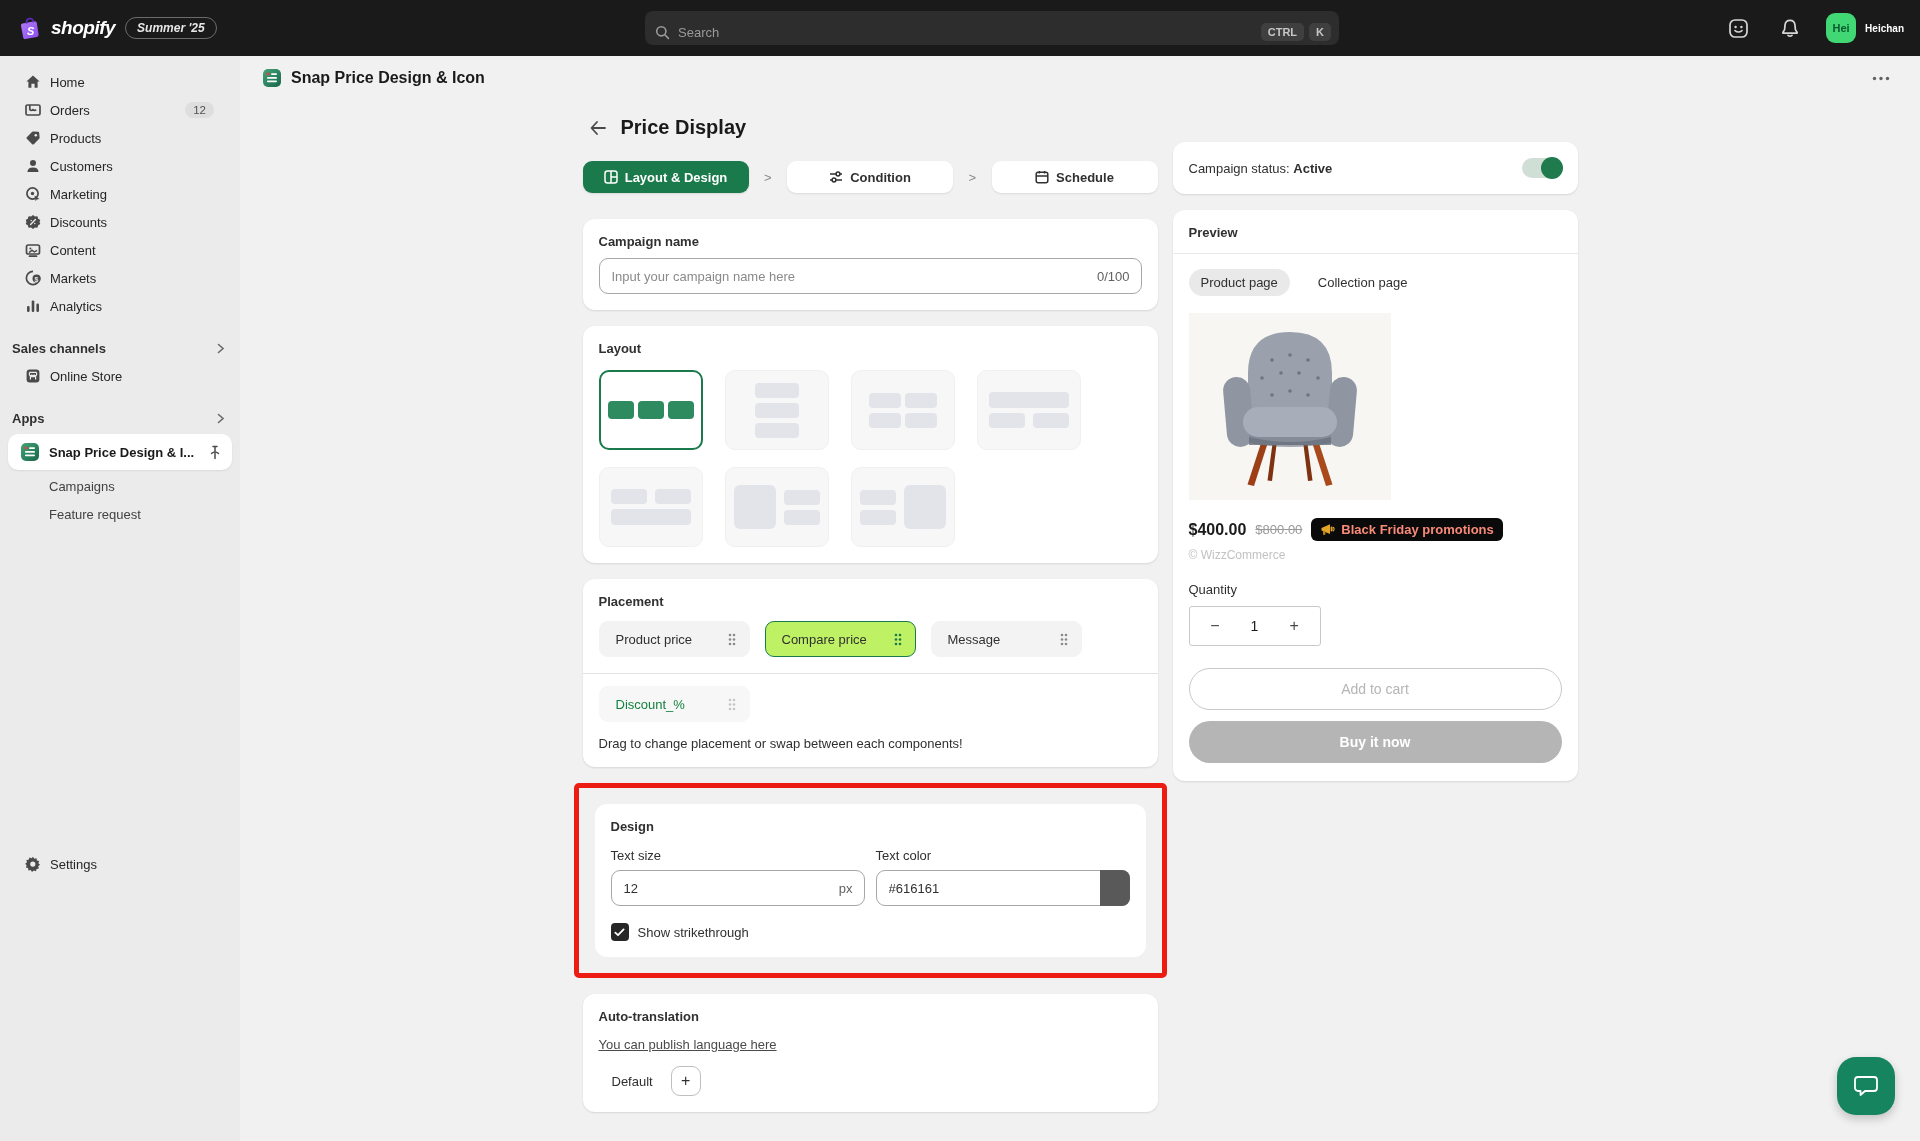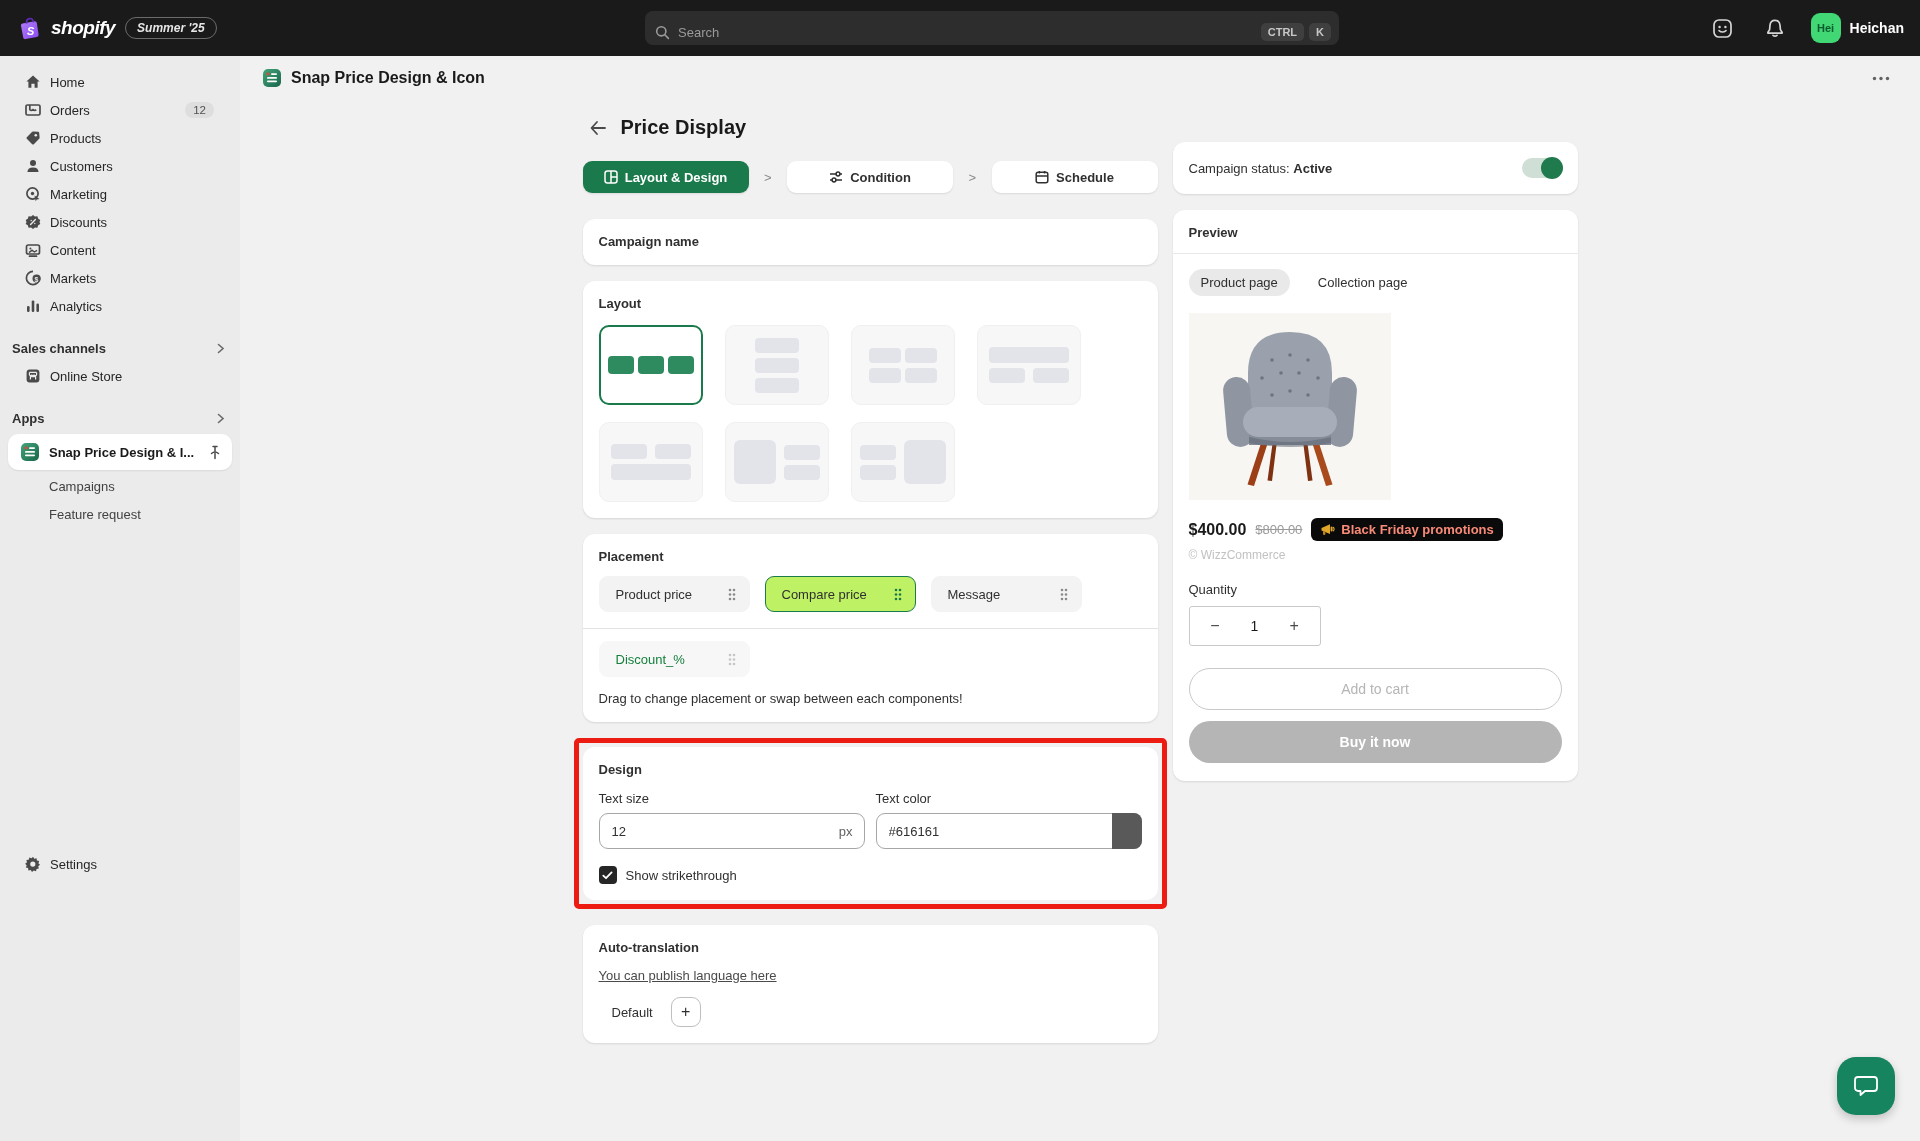--- a/index.html
+++ b/index.html
@@ -11,21 +11,21 @@
   .brand-word { color:#fff; font-size:19px; font-weight:700; font-style:italic; letter-spacing:-0.5px; }
   .version-badge { margin-left:10px; border:1px solid #6b6b6b; border-radius:14px; padding:3px 11px; color:#e6e6e6; font-size:12px; font-style:italic; font-weight:700; }
   .search-wrap { position:absolute; left:645px; top:11px; width:694px; height:34px; background:#2d2d2d; border-radius:8px; display:flex; align-items:center; padding:8px 8px 0 10px; cursor:text; }
   .search-wrap input { flex:1; background:transparent; border:none; outline:none; color:#d2d2d2; font-size:13px; margin-left:8px; font-family:"Liberation Sans",sans-serif; }
   .search-wrap input::placeholder { color:#9a9a9a; }
   .kbd { background:#3f3f3f; color:#c7c7c7; border-radius:5px; font-size:11px; padding:3px 7px; margin-left:5px; font-weight:700; }
   .top-right { margin-left:auto; display:flex; align-items:center; gap:20px; }
   .top-icon-btn { width:32px; height:32px; display:flex; align-items:center; justify-content:center; border-radius:8px; cursor:pointer; }
   .account { display:flex; align-items:center; gap:9px; cursor:pointer; }
   .avatar { width:30px; height:30px; border-radius:9px; background:#40d774; color:#0c5a2d; font-size:11px; font-weight:700; display:flex; align-items:center; justify-content:center; }
-  .account-name { color:#fff; font-size:14px; font-weight:700; }
+  .account-name { color:#fff; font-size:10px; font-weight:700; }
 
   
   .shell { display:flex; height:1085px; }
   .sidebar { position:relative; width:240px; background:#ebebeb; flex:none; padding-top:12px; }
   .main { flex:1; position:relative; overflow:hidden; }
 
   
   .nav-item { height:28px; display:flex; align-items:center; padding-left:25px; font-size:13px; color:#262626; cursor:pointer; position:relative; }
   .nav-item .lbl { margin-left:9px; }
   .nav-item svg { flex:none; }
@@ -76,21 +76,21 @@
 
   
   .chips-row { display:flex; gap:15px; margin-top:12px; }
   .chip { width:151px; height:36px; background:#f3f3f3; border-radius:9px; border:1px solid #f3f3f3; display:flex; align-items:center; justify-content:space-between; padding:0 13px 0 16px; font-size:13px; color:#303030; cursor:grab; }
   .chip.outlined { background:#bef264; border:1.5px solid #1a7a4b; }
   .chip.disabled { background:#f7f7f7; border-color:#f7f7f7; color:#15803d; }
   .placement-divider { border-top:1px solid #e3e3e3; margin:16px -16px 0; }
   .hint-text { margin-top:14px; font-size:13px; color:#303030; }
 
   
-  .annotation { border:5px solid #ec1c13; border-radius:5px; margin:16px -9px 0; padding:4px; }
+  .annotation { border:5px solid #ec1c13; border-radius:5px; margin:16px -9px 0; padding:16px; }
   .annotation .card { margin-top:0; box-shadow:none; }
   .design-grid { display:flex; gap:11px; margin-top:14px; }
   .design-field { width:268px; }
   .field-label { font-size:13px; color:#303030; margin-bottom:7px; }
   .color-swatch { position:absolute; right:0; top:0; width:30px; height:36px; background:#595959; border-radius:0 8px 8px 0; cursor:pointer; }
   .check-row { display:flex; align-items:center; gap:9px; margin-top:17px; cursor:pointer; }
   .checkbox { width:18px; height:18px; background:#262626; border-radius:4px; display:flex; align-items:center; justify-content:center; }
   .check-label { font-size:13px; color:#303030; }
 
   
@@ -359,20 +359,24 @@
             <svg width="14" height="14" viewBox="0 0 14 14">
                 <rect x="1.2" y="2.2" width="11.6" height="10.6" rx="2" fill="none" stroke="#303030" stroke-width="1.5"></rect>
                 <path d="M1.2 6 h11.6 M4.4 1 v2.4 M9.6 1 v2.4" stroke="#303030" stroke-width="1.5"></path>
               </svg>
             <span>Schedule</span>
           </div>
         </div>
 
         <div class="card first-card">
           <div class="card-label">Campaign name</div>
+          <div class="text-input">
+            <input placeholder="Input your campaign name here" style="">
+            <span class="input-suffix">0/100</span>
+          </div>
         </div>
 
         <div class="card">
           <div class="card-label">Layout</div>
           <div class="lo-grid">
             <div class="lo selected">
               <div class="h-row">
                   <span class="green-p"></span>
                   <span class="green-p"></span>
                   <span class="green-p"></span>

